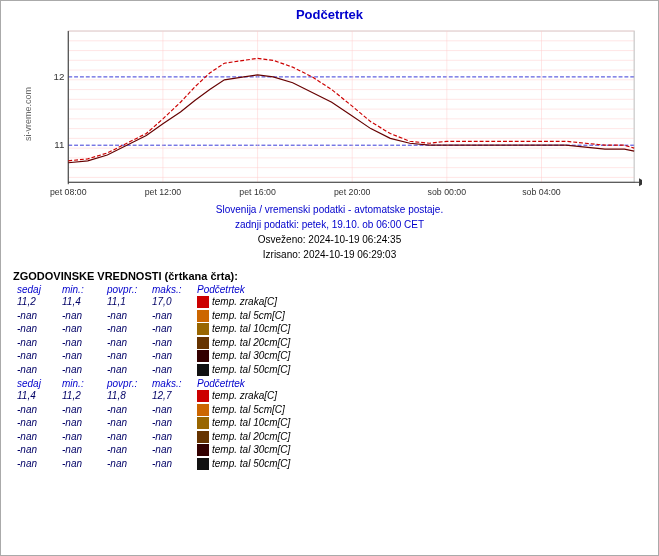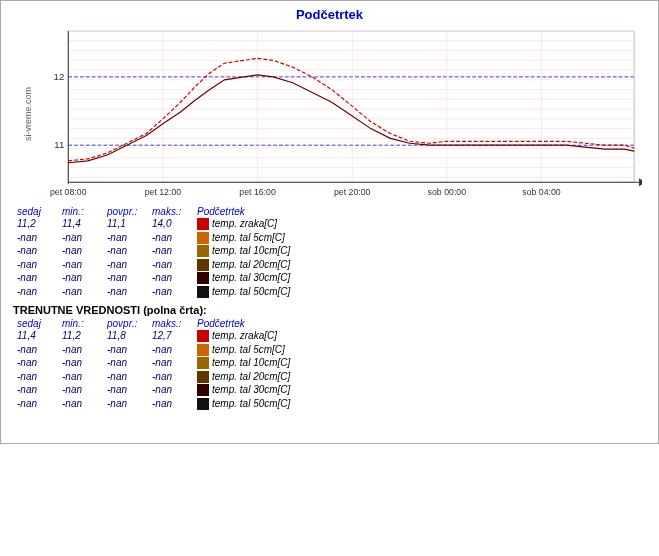--- a/index.html
+++ b/index.html
@@ -9,21 +9,21 @@
       background: #fff;
       font-family: Arial, sans-serif;
       font-size: 11px;
       color: #000;
       overflow: hidden;
       position: relative;
     }
 
     .outer-border {
       width: 659px;
-      height: 444px;
+      height: 556px;
       border: 1px solid #aaa;
       position: relative;
     }
 
     .chart-title {
       text-align: center;
       font-size: 13px;
       font-weight: bold;
       color: #0000cc;
       padding: 6px 0 2px 0;
@@ -138,38 +138,45 @@
         <text x="515" y="173" text-anchor="middle" font-size="9" fill="#333">sob 04:00</text>
 
         <polyline fill="none" stroke="#cc0000" stroke-width="1.2" stroke-dasharray="4,2" points="30,138 50,136 70,130 90,120 110,110 127,95 145,78 160,62 175,48 190,38 210,35 224,33 240,35 260,42 280,52 300,65 321,82 340,98 360,110 380,118 400,120 418,118 430,118 445,118 460,118 480,118 515,118 540,118 560,120 580,122 600,122 610,125"></polyline>
 
         <polyline fill="none" stroke="#660000" stroke-width="1.2" points="30,140 50,138 70,132 90,122 110,112 127,100 145,88 160,76 175,65 190,55 210,52 224,50 240,52 260,58 280,68 300,78 321,92 340,105 360,115 380,120 400,122 418,122 430,122 445,122 460,122 480,122 515,122 540,122 560,124 580,126 600,126 610,128"></polyline>
 
       </svg>
     </div>
   </div>
 
+  <div class="info-section" style="font-size:10px; margin-top:-4px;">
+    <div style="color:#0000cc;">Slovenija / vremenski podatki - avtomatske postaje.</div>
+    <div style="color:#0000cc;">zadnji podatki: petek, 19.10. ob 06:00 CET</div>
+    <div style="color:#000;">Osveženo: 2024-10-19 06:24:35</div>
+    <div style="color:#000;">Izrisano: 2024-10-19 06:29:03</div>
+  </div>
 
   <div class="data-section">
+    <div class="section-header" style="margin-top:4px;">ZGODOVINSKE VREDNOSTI (črtkana črta):</div>
     <table class="data-table">
       <thead>
         <tr>
           <th style="width:45px; color:#0000cc;">sedaj</th>
           <th style="width:45px; color:#0000cc;">min.:</th>
           <th style="width:45px; color:#0000cc;">povpr.:</th>
           <th style="width:45px; color:#0000cc;">maks.:</th>
           <th style="color:#0000cc;">Podčetrtek</th>
         </tr>
       </thead>
       <tbody id="hist-tbody">
       <tr>
             <td style="color: rgb(0, 0, 102); width: 45px;">11,2</td>
             <td style="color: rgb(0, 0, 102); width: 45px;">11,4</td>
             <td style="color: rgb(0, 0, 102); width: 45px; margin-left: 16px;">11,1</td>
-            <td style="color: rgb(0, 0, 102); width: 45px;">14,0</td>
+            <td style="color: rgb(0, 0, 102); width: 45px;">17,0</td>
             <td style="color: rgb(0, 0, 0);"><span style="display: inline-block; width: 12px; height: 12px; background-color: rgb(204, 0, 0); margin-right: 3px; vertical-align: middle;"></span><span>temp. zraka[C]</span></td>
           </tr>
           <tr>
             <td style="color: rgb(0, 0, 102); width: 45px;">-nan</td>
             <td style="color: rgb(0, 0, 102); width: 45px;">-nan</td>
             <td style="color: rgb(0, 0, 102); width: 45px;">-nan</td>
             <td style="color: rgb(0, 0, 102); width: 45px;">-nan</td>
             <td style="color: rgb(0, 0, 0);"><span style="display: inline-block; width: 12px; height: 12px; background-color: rgb(204, 102, 0); margin-right: 3px; vertical-align: middle;"></span><span>temp. tal  5cm[C]</span></td>
           </tr>
           <tr>
@@ -198,21 +205,20 @@
             <td style="color: rgb(0, 0, 102); width: 45px;">-nan</td>
             <td style="color: rgb(0, 0, 102); width: 45px;">-nan</td>
             <td style="color: rgb(0, 0, 102); width: 45px;">-nan</td>
             <td style="color: rgb(0, 0, 0);"><span style="display: inline-block; width: 12px; height: 12px; background-color: rgb(17, 17, 17); margin-right: 3px; vertical-align: middle;"></span><span>temp. tal 50cm[C]</span></td>
           </tr>
         </tbody>
     </table>
   </div>
 
   <div class="data-section">
-    <div class="section-header" style="margin-top:4px;">TRENUTNE VREDNOSTI (polna črta):</div>
     <table class="data-table">
       <thead>
         <tr>
           <th style="width:45px; color:#0000cc;">sedaj</th>
           <th style="width:45px; color:#0000cc;">min.:</th>
           <th style="width:45px; color:#0000cc;">povpr.:</th>
           <th style="width:45px; color:#0000cc;">maks.:</th>
           <th style="color:#0000cc;">Podčetrtek</th>
         </tr>
       </thead>

